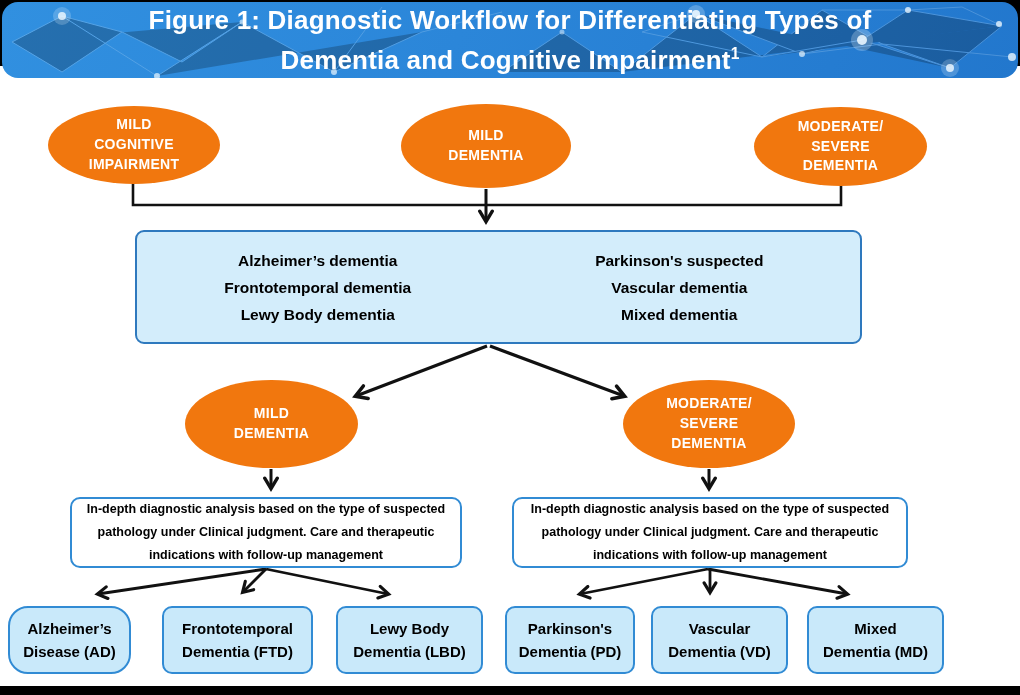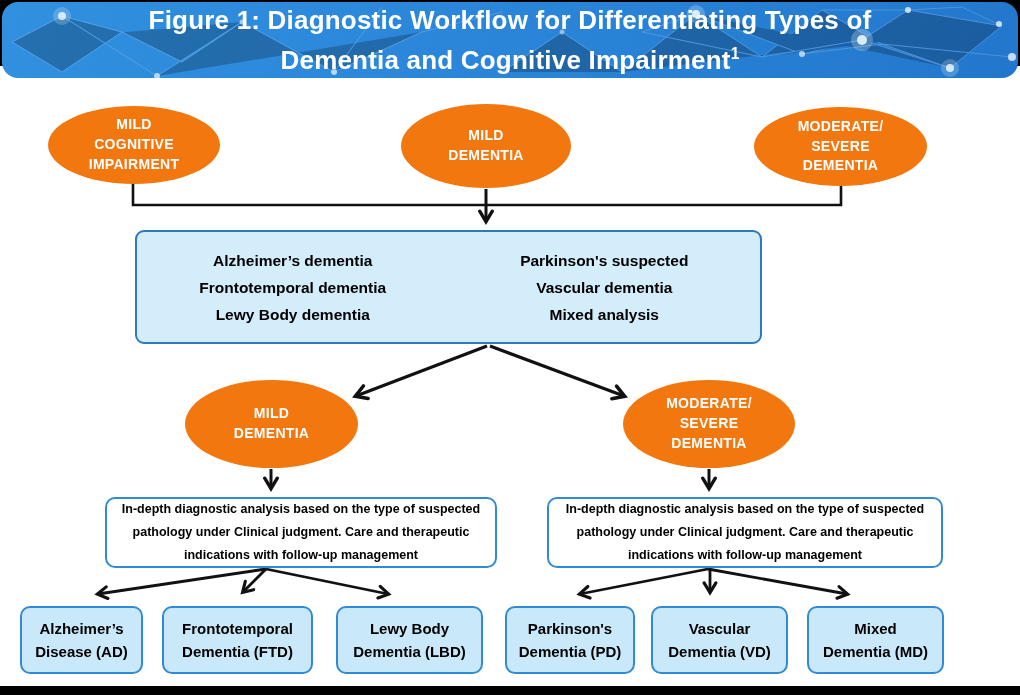--- a/index.html
+++ b/index.html
@@ -23,41 +23,41 @@
   
   .connectors{position:absolute;top:0;left:0;width:1020px;height:695px;z-index:1;pointer-events:none;}
   .conn{stroke:var(--arrow-black,#111);fill:none;}
   
   .oval{
     position:absolute;z-index:2;background:var(--oval-orange,#f1770e);border-radius:50%;
     display:flex;align-items:center;justify-content:center;text-align:center;
     color:#fff;font-weight:bold;font-size:14px;line-height:1.42;white-space:pre-line;letter-spacing:.3px;
   }
   .types-box{
-    position:absolute;z-index:2;left:135px;top:230px;width:627px;height:114px;box-sizing:border-box;
+    position:absolute;z-index:2;left:135px;top:230px;width:727px;height:114px;box-sizing:border-box;
     background:var(--panel-fill,#d3edfb);border:2.5px solid var(--panel-border,#2e79be);border-radius:9px;
     display:flex;align-items:center;
   }
   .types-col{width:50%;text-align:center;font-weight:bold;font-size:15.5px;color:#000;}
   .types-col div{line-height:27px;}
   .indepth{
     position:absolute;z-index:2;top:497px;height:71px;box-sizing:border-box;background:#fff;
     border:2.5px solid var(--card-border,#318bd4);border-radius:10px;
     display:flex;align-items:center;justify-content:center;text-align:center;
-    font-weight:bold;font-size:12.5px;line-height:1.84;white-space:pre-line;color:#000;margin-left:35px;
+    font-weight:bold;font-size:12.5px;line-height:1.84;white-space:pre-line;color:#000;
   }
   .indepth.left{left:70px;width:392px;}
   .indepth.right{left:512px;width:396px;}
   .diag-card{
     position:absolute;z-index:2;top:606px;height:68px;box-sizing:border-box;
     background:var(--card-fill,#c9e9fa);border:2.5px solid var(--card-border,#318bd4);border-radius:10px;
     display:flex;align-items:center;justify-content:center;text-align:center;
     font-weight:bold;font-size:15px;line-height:1.55;white-space:pre-line;color:#000;
   }
-  .card-ad{left:20px;width:123px;}
+  .card-ad{left:8px;width:123px;border-radius:20px;}
   .card-ftd{left:162px;width:151px;}
   .card-lbd{left:336px;width:147px;}
   .card-pd{left:505px;width:130px;}
   .card-vd{left:651px;width:137px;}
   .card-md{left:807px;width:137px;}
   .bottom-bar{position:absolute;z-index:2;left:0;top:686px;width:1020px;height:9px;background:var(--frame-black,#000);}
 </style>
 </head>
 <body>
 
@@ -136,21 +136,21 @@
 
   <div class="types-box">
     <div class="types-col">
       <div>Alzheimer’s dementia</div>
       <div>Frontotemporal dementia</div>
       <div>Lewy Body dementia</div>
     </div>
     <div class="types-col">
       <div>Parkinson's suspected</div>
       <div>Vascular dementia</div>
-      <div>Mixed analysis</div>
+      <div>Mixed dementia</div>
     </div>
   </div>
 
   <div class="oval" style="left:185px;top:380px;width:173px;height:88px;">MILD
 DEMENTIA</div>
   <div class="oval" style="left:623px;top:380px;width:172px;height:88px;">MODERATE/
 SEVERE
 DEMENTIA</div>
 
   <div class="indepth left">In-depth diagnostic analysis based on the type of suspected

